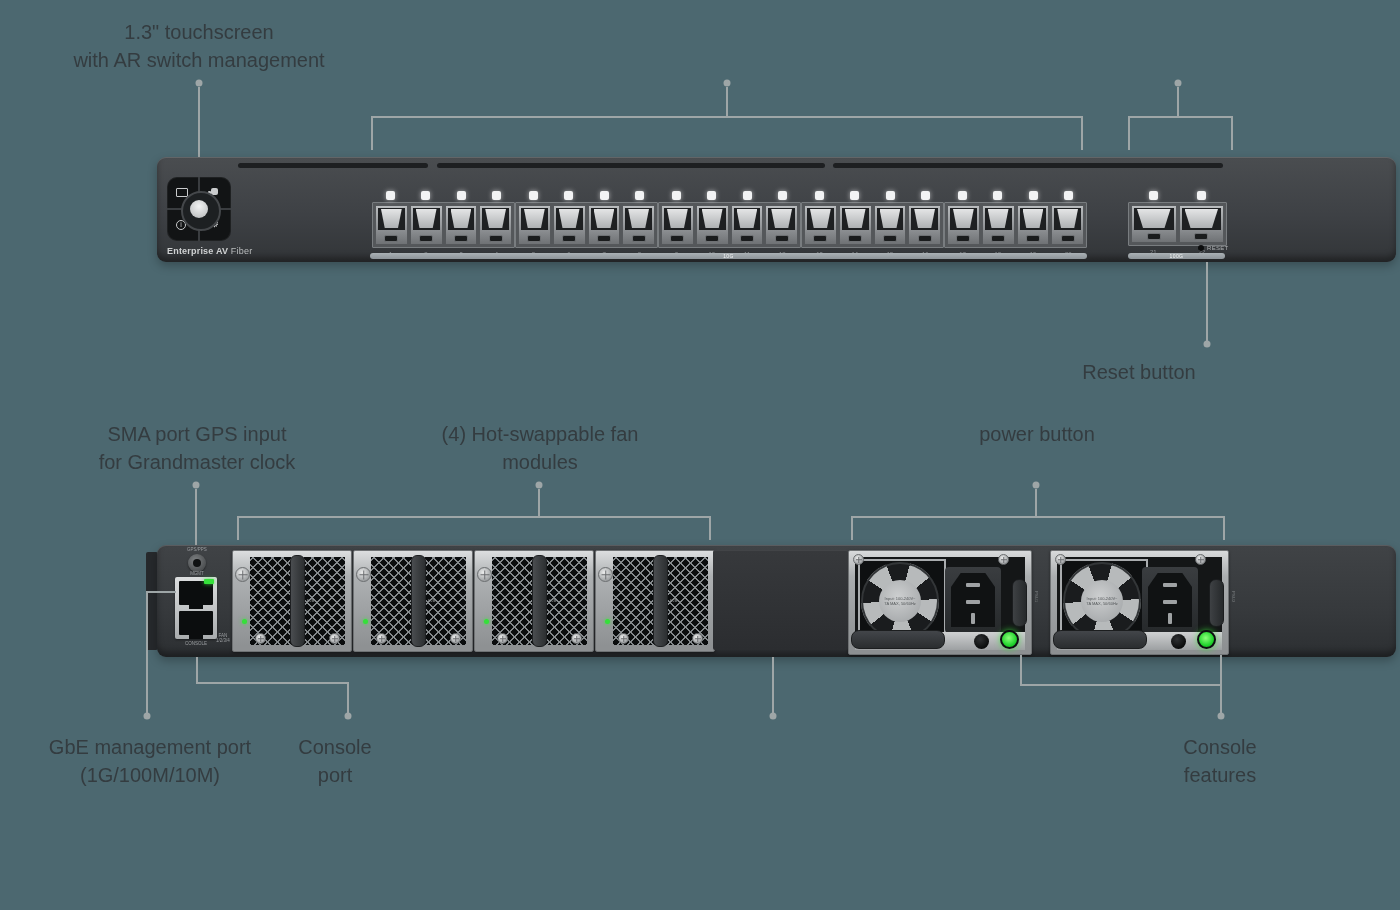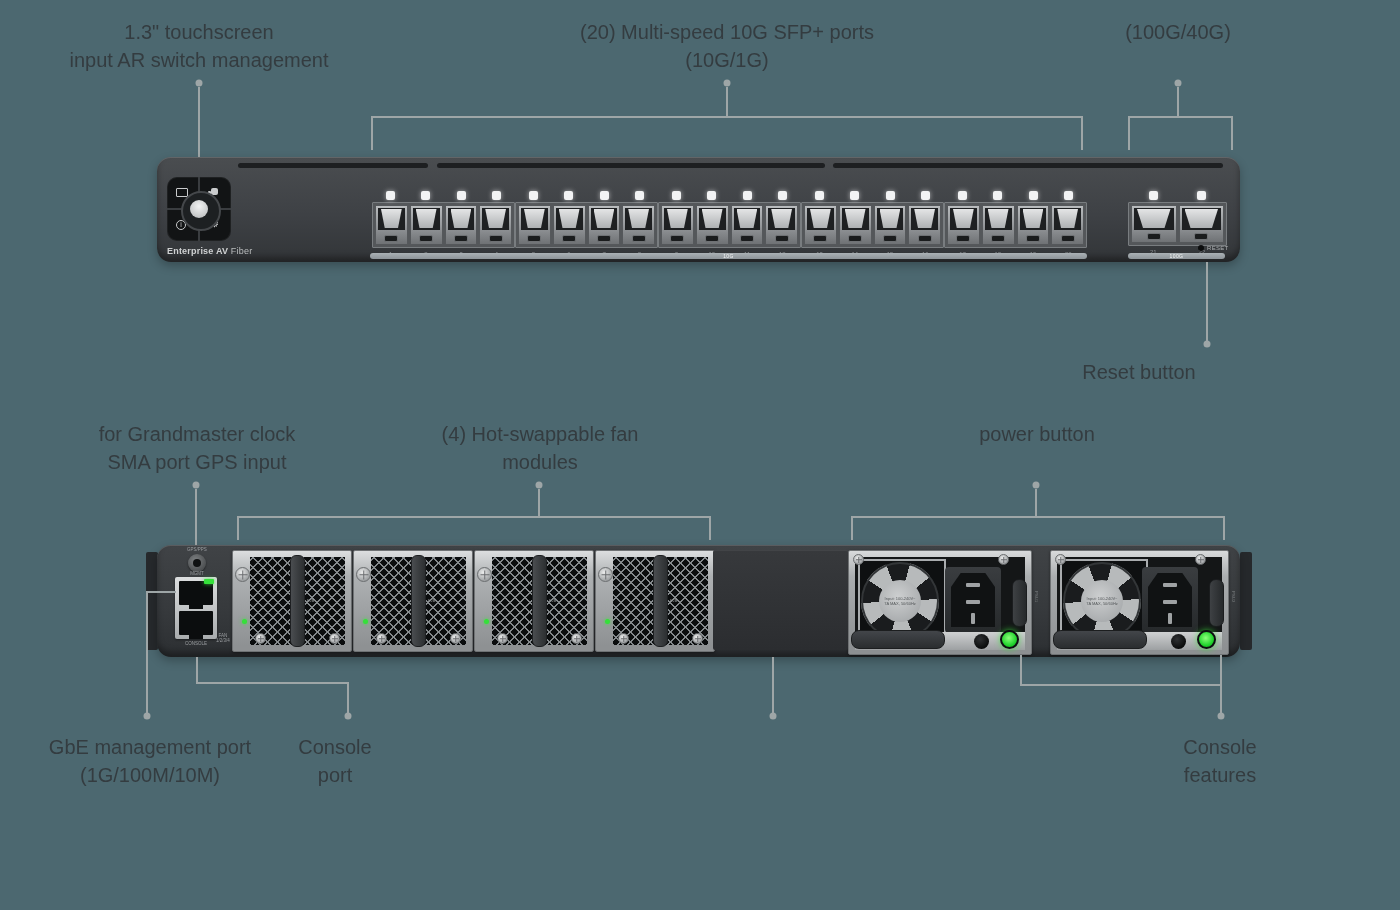--- a/index.html
+++ b/index.html
@@ -11,21 +11,21 @@
   
   .label{
     position:absolute;transform:translateX(-50%);
     color:#343c40;font-size:20px;line-height:28px;text-align:center;white-space:nowrap;
   }
   
   .cl{position:absolute;background:#9ea6a7;}
   .dot{position:absolute;width:7px;height:7px;border-radius:50%;background:#9ea6a7;transform:translate(-50%,-50%);}
   
   .chassis{
-    position:absolute;left:157px;width:1083px;border-radius:14px;
+    position:absolute;left:157px;width:1239px;border-radius:9px;
     background:linear-gradient(180deg,#4a4d50 0%,#3e4145 55%,#323538 100%);
     box-shadow:inset 0 1px 0 rgba(255,255,255,.14), inset 0 -5px 6px rgba(0,0,0,.35), 0 4px 10px rgba(0,0,0,.25);
   }
   .chassis-front{top:157px;height:105px;}
   .chassis-rear{top:545px;height:112px;background:linear-gradient(180deg,#404346 0%,#36393c 60%,#2c2f32 100%);}
   .vent{position:absolute;top:6px;height:5px;background:#1d1f21;border-radius:3px;}
   .ear{position:absolute;top:552px;width:12px;height:98px;background:#26292c;border-radius:2px;}
   
   .screen{position:absolute;left:10px;top:20px;width:64px;height:64px;background:#121415;border-radius:10px;box-shadow:inset 0 0 0 1px rgba(255,255,255,.06);}
   .screen .vdiv{position:absolute;left:31px;top:0;width:2px;height:100%;background:#3a3d40;}
@@ -110,28 +110,23 @@
     background:radial-gradient(circle at 45% 40%,#8cff7a,#22d42e 60%,#0c9416);box-shadow:0 0 6px rgba(60,230,60,.8);}
   .psu-tag{position:absolute;font-size:4px;color:#7d8183;writing-mode:vertical-rl;letter-spacing:.3px;}
 </style>
 </head>
 <body>
 
 <div class="canvas">
 
   <div class="label" style="left:199px;top:18px;">
     <div>1.3" touchscreen</div>
-    <div>input AR switch management</div>
-  </div>
-  <div class="label" style="left:727px;top:18px;">
-    <div>(20) Multi-speed 10G SFP+ ports</div>
-    <div>(10G/1G)</div>
+    <div>with AR switch management</div>
   </div>
   <div class="label" style="left:1178px;top:18px;">
-    <div>(100G/40G)</div>
   </div>
 
   <div class="dot" style="left:199px;top:83px;"></div>
   <div class="cl" style="left:198px;top:87px;width:2px;height:70px;"></div>
 
   <div class="dot" style="left:727px;top:83px;"></div>
   <div class="cl" style="left:726px;top:87px;width:2px;height:30px;"></div>
   <div class="cl" style="left:371px;top:116px;width:712px;height:2px;"></div>
   <div class="cl" style="left:371px;top:116px;width:2px;height:34px;"></div>
   <div class="cl" style="left:1081px;top:116px;width:2px;height:34px;"></div>
@@ -422,22 +417,22 @@
     </div>
   </div>
 
   <div class="cl" style="left:1206px;top:262px;width:2px;height:79px;"></div>
   <div class="dot" style="left:1207px;top:344px;"></div>
   <div class="label" style="left:1139px;top:358px;">
     <div>Reset button</div>
   </div>
 
   <div class="label" style="left:197px;top:420px;">
+    <div>SMA port GPS input</div>
     <div>for Grandmaster clock</div>
-    <div>SMA port GPS input</div>
   </div>
   <div class="label" style="left:540px;top:420px;">
     <div>(4) Hot-swappable fan</div>
     <div>modules</div>
   </div>
   <div class="label" style="left:1037px;top:420px;">
     <div>power button</div>
   </div>
 
   <div class="dot" style="left:196px;top:485px;"></div>

